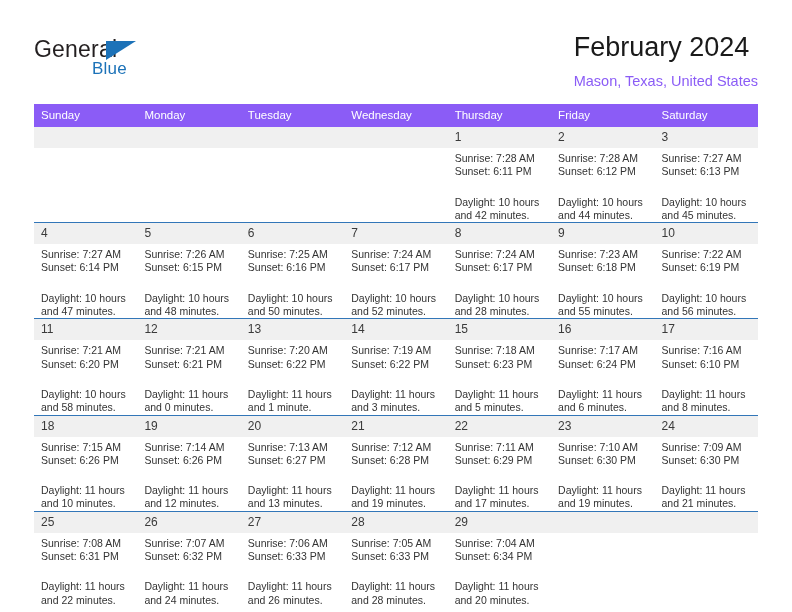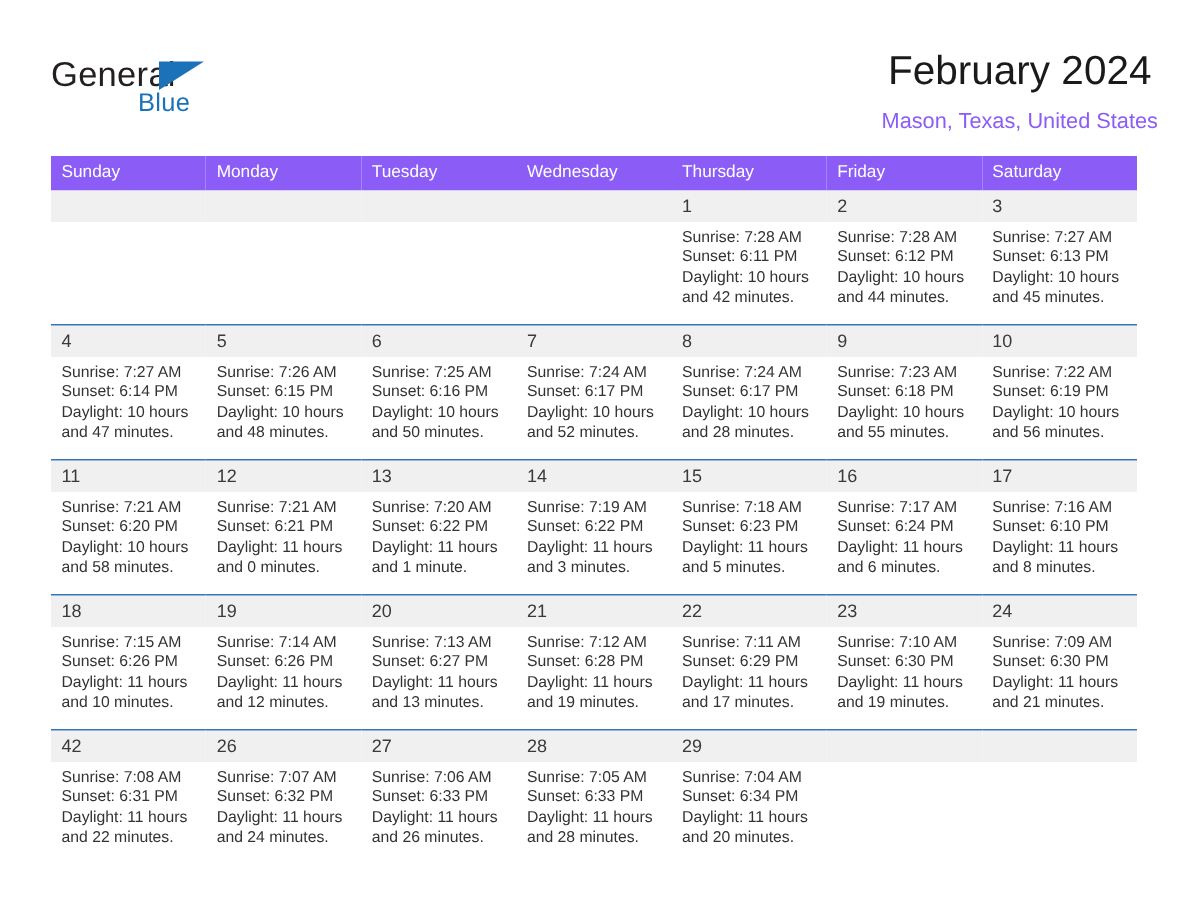--- a/index.html
+++ b/index.html
@@ -59,23 +59,23 @@
     left: 58px;
     top: 23px;
     font-size: 17px;
     color: #1c72b8;
     letter-spacing: 0.2px;
     font-family: "Liberation Sans", sans-serif;
   }
 
   .title-block {
     position: absolute;
-    right: 20px;
+    right: 34px;
     top: 30px;
-    text-align: center;
+    text-align: left;
   }
   .month-title {
     font-size: 27px;
     font-weight: normal;
     color: #1a1a1a;
     line-height: 34px;
     white-space: nowrap;
   }
   .location {
     margin-top: 8px;
@@ -130,20 +130,21 @@
     padding: 4px 6px 0 7px;
     font-size: 10.5px;
     line-height: 13.3px;
     color: #333333;
   }
   .details div {
     white-space: nowrap;
   }
   .details .wrapline {
     white-space: normal;
+    margin-top: 17px;
   }
 </style>
 </head>
 <body>
 
 <div class="page">
 
   <div class="header">
 
     <div class="brand">
@@ -379,21 +380,21 @@
             <div class="daynum">24</div>
             <div class="details">
               <div>Sunrise: 7:09 AM</div>
               <div>Sunset: 6:30 PM</div>
               <div class="wrapline">Daylight: 11 hours and 21 minutes.</div>
             </div>
           </td>
         </tr>
         <tr class="week">
           <td>
-            <div class="daynum">42</div>
+            <div class="daynum">25</div>
             <div class="details">
               <div>Sunrise: 7:08 AM</div>
               <div>Sunset: 6:31 PM</div>
               <div class="wrapline">Daylight: 11 hours and 22 minutes.</div>
             </div>
           </td>
           <td>
             <div class="daynum">26</div>
             <div class="details">
               <div>Sunrise: 7:07 AM</div>

